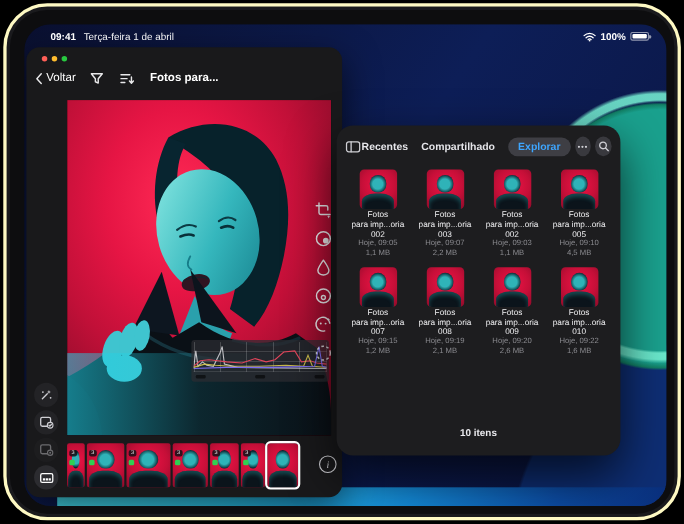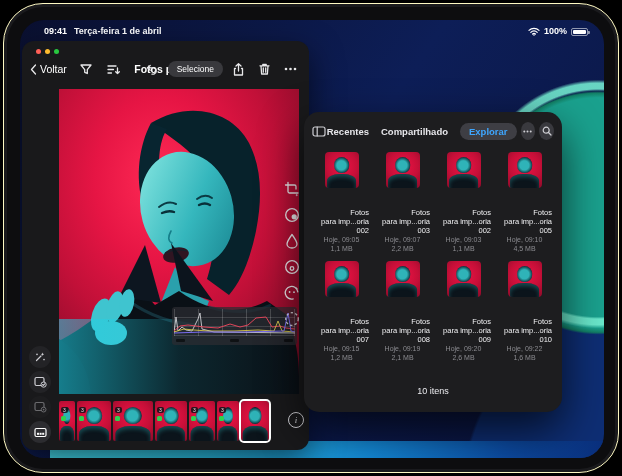--- a/index.html
+++ b/index.html
@@ -1,38 +1,38 @@
 <!DOCTYPE html>
 <html><head>
 <meta charset="utf-8">
 <style>
   * { margin:0; padding:0; box-sizing:border-box; }
   html,body { width:622px; height:476px; background:#000; overflow:hidden;
     font-family:"Liberation Sans", sans-serif; -webkit-font-smoothing:antialiased; }
 
   
   .device { position:absolute; left:3px; top:3px; width:616px; height:470px;
-    background:#0d0d0f; border-radius:40px; border:1px solid #fef9c3;
+    background:#0d0d0f; border-radius:40px; border:3px solid #fef9c3;
     box-shadow:inset 0 0 0 3px #1a1a1d, inset 0 1px 1px #4a4a4e; }
   .screen { position:absolute; left:16px; top:16px; width:584px; height:438px;
     border-radius:24px; overflow:hidden;
     background:
       radial-gradient(circle 230px at 99% 42%, transparent 0 49%, rgba(120,245,215,.85) 50% 52.5%, transparent 54%),
       radial-gradient(circle 230px at 99% 44%, #1aa18e 0 50%, #128065 52%, transparent 53%),
       radial-gradient(circle 300px at 108% 108%, #0e2e74 0 62%, transparent 63%),
       linear-gradient(125deg, #0a1030 0%, #0d1e57 48%, #0a1440 100%);
   }
   .wallpaper-strip { position:absolute; left:30px; right:0; bottom:0; height:17px;
     background:linear-gradient(90deg,#49ecff 0%,#2cc9f2 28%,#1387d4 58%,#0c4ba2 82%,#0a2f7c 100%); }
 
   
   .statusbar { position:absolute; left:0; top:3px; width:100%; height:16px;
     display:flex; align-items:center; padding:0 16px 0 24px; color:#fff; font-size:9px; font-weight:700; z-index:5; }
-  .statusbar .date { font-weight:700; margin-left:7px; opacity:.95; }
-  .statusbar .right { margin-left:auto; display:flex; align-items:flex-end; gap:4px; }
+  .statusbar .date { font-weight:400; margin-left:7px; opacity:.95; }
+  .statusbar .right { margin-left:auto; display:flex; align-items:center; gap:4px; }
   .batt { width:17px; height:8px; border:1px solid rgba(255,255,255,.55); border-radius:2px; position:relative; }
   .batt i { position:absolute; left:1px; top:1px; bottom:1px; width:13px; background:#fff; border-radius:1px; }
   .batt::after { content:""; position:absolute; right:-3px; top:2px; width:2px; height:3px; background:rgba(255,255,255,.55); border-radius:0 1px 1px 0; }
 
   svg { display:block; }
 
   
   .editor { position:absolute; left:2px; top:21px; width:287px; height:409px;
     background:#19191b; border-radius:12px; box-shadow:0 12px 32px rgba(0,0,0,.6); z-index:2; }
   .traffic { position:absolute; left:14px; top:8px; display:flex; gap:4px; }
@@ -92,25 +92,25 @@
     color:#ececf0; }
   .files-header { position:absolute; left:8px; right:8px; top:8px; height:22px; display:flex; align-items:center; }
   .ftabs { display:flex; align-items:center; gap:12px; margin:0 auto; font-size:9.5px; font-weight:600; color:#e6e6ea; }
   .pill-active { background:#3e3e44; color:#3ea6ff; border-radius:10px; padding:3px 9px; }
   .circ-btn { width:18px; height:18px; border-radius:50%; background:#39393e; display:flex; align-items:center; justify-content:center; margin-left:4px; }
 
   .fgrid { position:absolute; left:10px; right:10px; top:40px;
     display:grid; grid-template-columns:repeat(4,1fr); column-gap:6px; row-gap:8px; }
   .fcell { display:flex; flex-direction:column; align-items:center; }
   .fcell .thumb { width:34px; height:36px; border-radius:4px; }
-  .fname { margin-top:20px; font-size:7.5px; line-height:9px; font-weight:500; color:#f0f0f2; text-align:right; }
+  .fname { margin-top:0; font-size:7.5px; line-height:9px; font-weight:500; color:#f0f0f2; text-align:center; }
   .fmeta { font-size:7px; line-height:9px; color:#8b8b90; text-align:center; }
 
   .ffooter { position:absolute; left:0; right:0; bottom:16px; text-align:center; }
-  .fcount { font-size:9px; font-weight:400; color:#eaeaee; }
+  .fcount { font-size:9px; font-weight:700; color:#eaeaee; }
   .fsync { font-size:7.5px; color:#97979c; margin-top:3px; }
 
   .st { stroke:#e8e8ea; stroke-width:1.3; fill:none; stroke-linecap:round; stroke-linejoin:round; }
   .stg { stroke:#cfcfd4; stroke-width:1.2; fill:none; stroke-linecap:round; stroke-linejoin:round; }
 </style>
 </head>
 <body>
 
 <div class="device">
   <div class="screen">
@@ -148,45 +148,20 @@
         </span>
         <span class="tb-ic" style="margin-left:8px">
           <svg width="12" height="11" viewBox="0 0 12 11">
               <path d="M1,1 L11,1 L7.3,5.6 L7.3,9.5 L4.7,8.3 L4.7,5.6 Z" class="st"></path>
             </svg>
         </span>
         <span class="tb-ic" style="margin-left:6px">
           <svg width="13" height="11" viewBox="0 0 13 11">
             <path d="M1,2 h8 M1,5.5 h5.5 M1,9 h3.5 M10.5,4 v5.5 M8.7,7.7 l1.8,1.9 1.8,-1.9" class="st"></path>
           </svg>
-        </span>
-        <span class="tb-right">
-          <span class="tb-ic">
-            <svg width="13" height="11" viewBox="0 0 13 11">
-              <path d="M4.2,1.4 L1.4,3.8 L4.2,6.2 M1.8,3.8 h6.2 a3.4,3.4 0 0 1 0,6.4 h-2" class="st"></path>
-            </svg>
-          </span>
-          <span class="sel-pill">Selecione</span>
-          <span class="tb-ic">
-            <svg width="11" height="13" viewBox="0 0 11 13">
-              <path d="M5.5,1 v7 M3,3 l2.5,-2.2 L8,3 M2.5,5.5 H1.5 v6.5 h8 V5.5 H8.5" class="st"></path>
-            </svg>
-          </span>
-          <span class="tb-ic">
-            <svg width="11" height="12" viewBox="0 0 11 12">
-              <path d="M1,2.8 h9 M3.8,2.8 V1.5 h3.4 v1.3 M2,2.8 l.6,8.2 h5.8 l.6,-8.2 M4.3,4.8 v4.4 M6.7,4.8 v4.4" class="st"></path>
-            </svg>
-          </span>
-          <span class="tb-ic">
-            <svg width="13" height="4" viewBox="0 0 13 4">
-              <circle cx="2" cy="2" r="1.3" fill="#e8e8ea"></circle>
-                <circle cx="6.5" cy="2" r="1.3" fill="#e8e8ea"></circle>
-                <circle cx="11" cy="2" r="1.3" fill="#e8e8ea"></circle>
-            </svg>
-          </span>
         </span>
       </div>
 
       <div class="canvas">
         <svg width="240" height="305" viewBox="0 0 240 305">
           <defs>
             <radialGradient id="bg" cx="42%" cy="30%" r="85%">
               <stop offset="0" stop-color="#ff2a55"></stop>
                 <stop offset=".32" stop-color="#e61544"></stop>
               <stop offset=".58" stop-color="#c11038"></stop>

